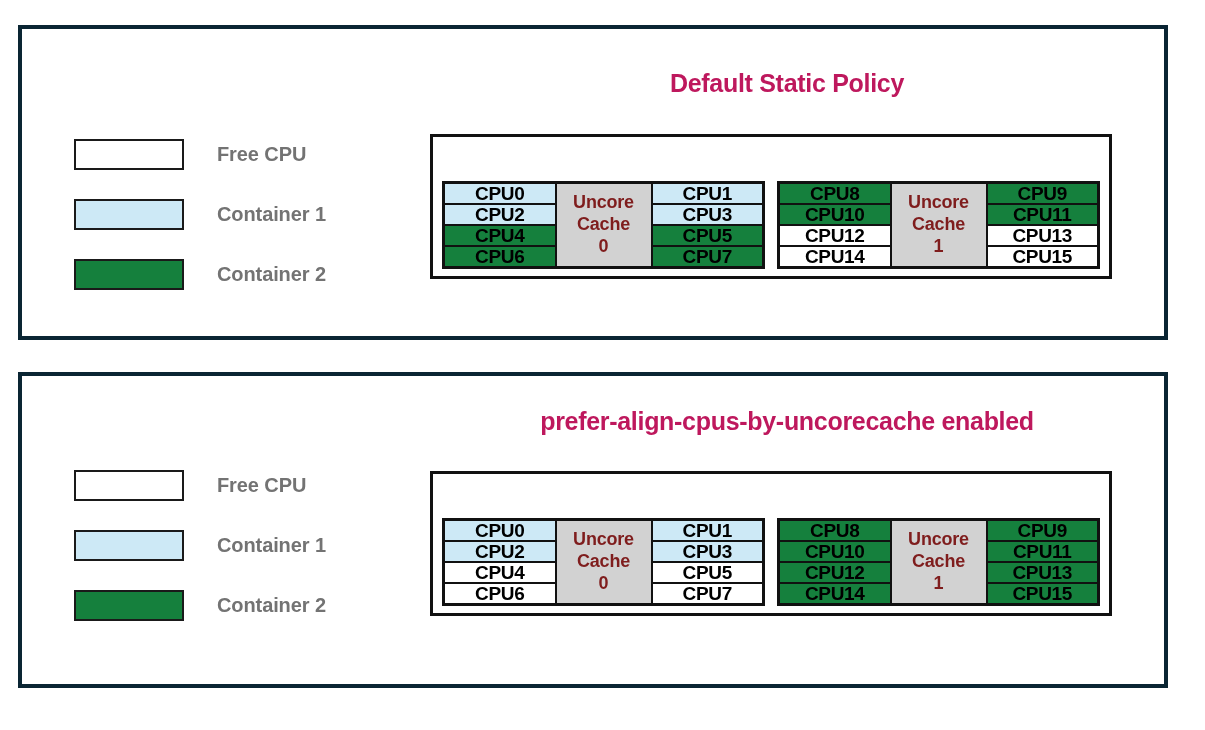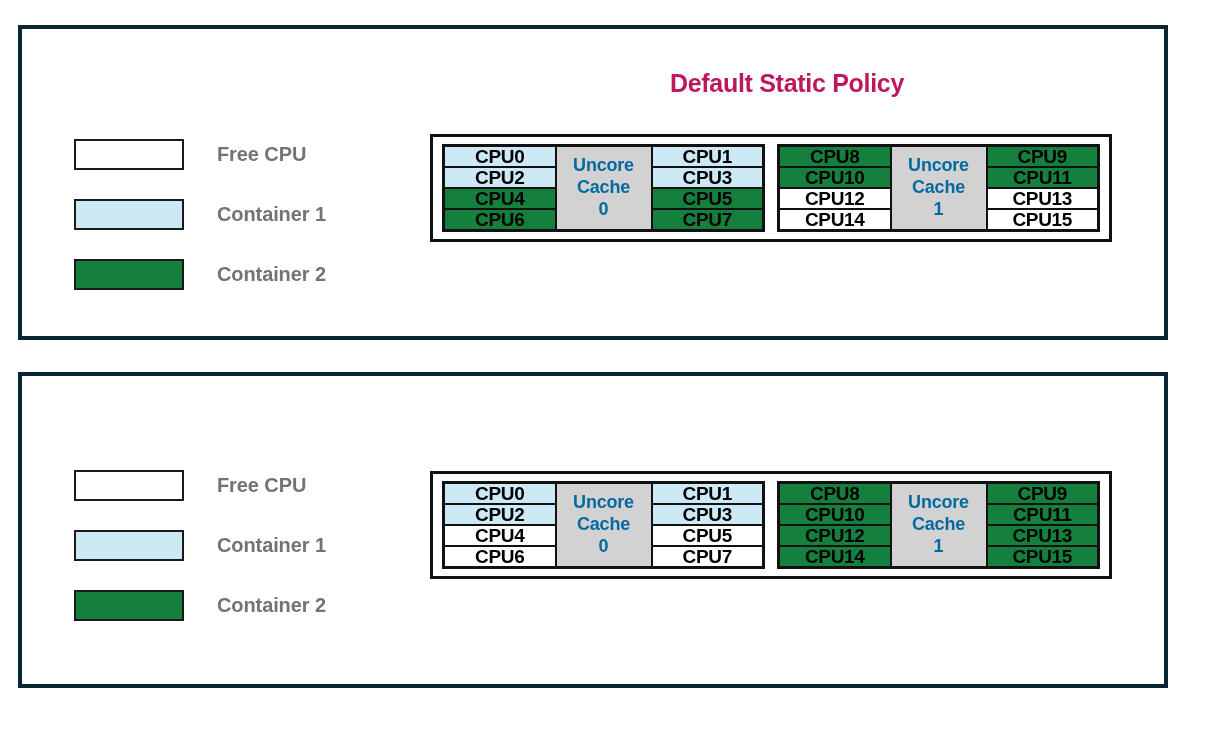--- a/index.html
+++ b/index.html
@@ -85,20 +85,21 @@
     display: flex;
     gap: 12px;
   }
   .panel-bottom .node-box { top: 95px; }
 
   .socket {
     display: flex;
     flex: 1 1 0;
     border: 2px solid #111111;
     box-sizing: border-box;
+    margin-top: 37px;
   }
 
   .cpu-col {
     display: flex;
     flex-direction: column;
     flex: 1 1 0;
     min-width: 0;
   }
   .cpu-cell {
     flex: 1 1 0;
@@ -119,21 +120,21 @@
     flex: 0 0 96px;
     background: #d2d2d2;
     border: 1.5px solid #111111;
     box-sizing: border-box;
     display: flex;
     flex-direction: column;
     align-items: center;
     justify-content: center;
     font-size: 18px;
     font-weight: bold;
-    color: #0369a1;
+    color: #7f1d1d;
     line-height: 1.22;
     text-align: center;
     letter-spacing: -0.2px;
   }
   .uncore span { display: block; }
 
   
   .fill-free      { background: #ffffff; }
   .fill-container1{ background: #cde9f6; }
   .fill-container2{ background: #15803d; }
@@ -200,20 +201,21 @@
         <div class="cpu-cell fill-free">CPU13</div>
         <div class="cpu-cell fill-free">CPU15</div>
       </div>
     </div>
 
   </div>
 </section>
 
 <section class="panel panel-bottom">
 
+  <div class="diagram-title">prefer-align-cpus-by-uncorecache enabled</div>
 
   <div class="legend">
     <div class="legend-row">
       <span class="legend-swatch fill-free"></span>
       <span class="legend-label">Free CPU</span>
     </div>
     <div class="legend-row">
       <span class="legend-swatch fill-container1"></span>
       <span class="legend-label">Container 1</span>
     </div>

